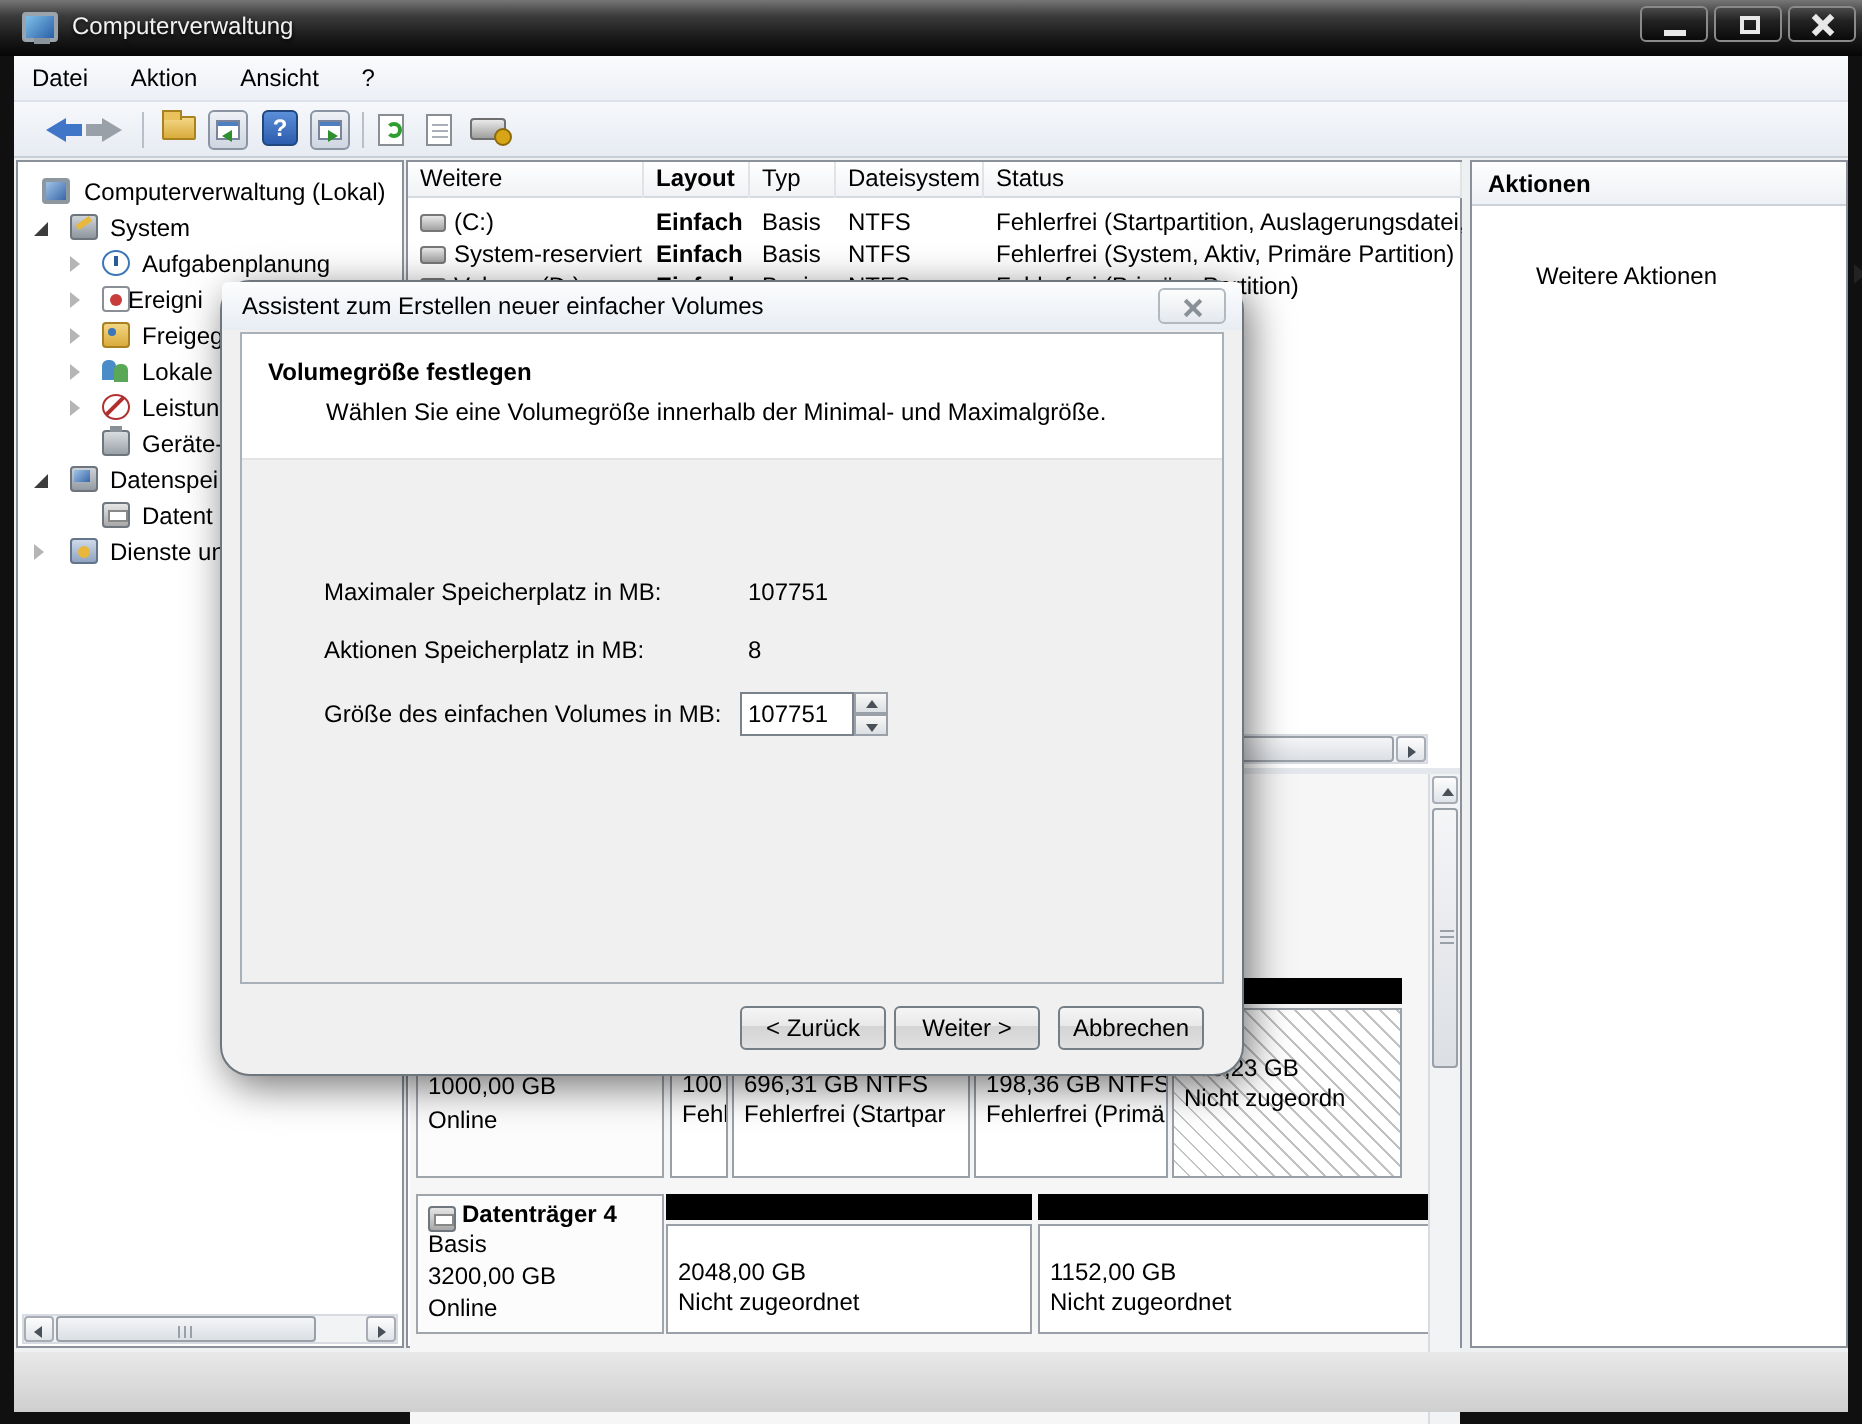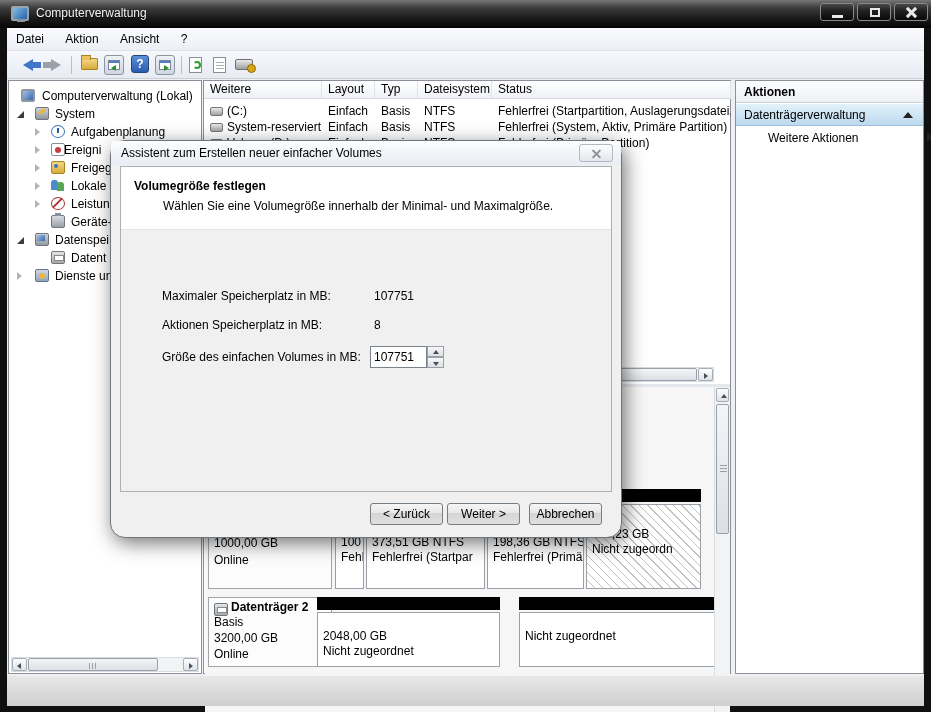--- a/index.html
+++ b/index.html
@@ -87,21 +87,21 @@
   .ti-storage:after { content:""; position:absolute; left:1px; top:1px; width:8px; height:6px; background:linear-gradient(135deg,#9fc4e8,#3a66a8); }
   .ti-diskmgmt { background:linear-gradient(#e6e6e6,#a8a8a8); border:1px solid #70767d; }
   .ti-diskmgmt:after { content:""; position:absolute; left:2px; top:3px; width:8px; height:4px; background:#fff; border:1px solid #888; }
   .ti-services { background:linear-gradient(#cfd9e8,#8fa4c0); border:1px solid #64748c; }
   .ti-services:after { content:""; position:absolute; left:3px; top:3px; width:6px; height:6px; background:#e8b73c; border-radius:50%; }
 
   
   .lv-header { position:absolute; left:0; top:0; width:527px; height:18px; display:flex;
     background:linear-gradient(#ffffff,#f0f2f5); border-bottom:1px solid #d5dae0; }
   .lv-hcell { height:18px; line-height:17px; padding-left:6px; border-right:1px solid #e0e4e9; }
-  .c-volume { width:118px; } .c-layout { width:53px; } .c-typ { width:43px; } .c-fs { width:74px; } .c-status { flex:1; }
+  .c-volume { width:118px; } .c-layout { width:53px;font-weight:bold; } .c-typ { width:43px; } .c-fs { width:74px; } .c-status { flex:1; }
   .lv-row { position:absolute; left:0; width:527px; height:16px; display:flex; line-height:16px; white-space:nowrap; overflow:hidden; }
   .lv-cell { padding-left:6px; overflow:hidden; }
   .vol-ico { display:inline-block; width:13px; height:9px; margin-right:4px; vertical-align:middle;
     background:linear-gradient(#e8e8e8,#a2a2a2); border:1px solid #777; border-radius:2px; }
 
   
   .sb-track-h { background:#f2f3f5; border:1px solid #d8dce2; }
   .sb-btn { position:absolute; background:linear-gradient(#fdfdfd,#dfe3e8); border:1px solid #a8adb5; border-radius:2px; }
   .sb-thumb { position:absolute; background:linear-gradient(#f4f5f7,#dcdfe4); border:1px solid #9aa0a8; border-radius:2px; }
   .tri-l { position:absolute; left:4px; top:4px; width:0; height:0; border-top:3px solid transparent; border-bottom:3px solid transparent; border-right:4px solid #4a5058; }
@@ -336,21 +336,21 @@
         <div class="part" style="left:130px;top:102px;width:29px;height:100px">
           <div class="part-bar primary"></div>
           <div class="part-body">
               <span class="pline" style="top:30px">100</span>
               <span class="pline" style="top:30px">Fehl</span>
             </div>
         </div>
         <div class="part" style="left:161px;top:102px;width:119px;height:100px">
           <div class="part-bar primary"></div>
           <div class="part-body">
-              <span class="pline" style="top:30px">373,51 GB NTFS</span>
+              <span class="pline" style="top:30px">696,31 GB NTFS</span>
               <span class="pline" style="top:30px">Fehlerfrei (Startpar</span>
             </div>
         </div>
         <div class="part" style="left:282px;top:102px;width:97px;height:100px">
           <div class="part-bar primary"></div>
           <div class="part-body">
               <span class="pline" style="top:30px">198,36 GB NTFS</span>
               <span class="pline" style="top:30px">Fehlerfrei (Primä</span>
             </div>
         </div>
@@ -358,60 +358,57 @@
           <div class="part-bar"></div>
           <div class="part-body hatched">
               <span class="pline" style="top:22px">105,23 GB</span>
               <span class="pline" style="top:22px">Nicht zugeordn</span>
             </div>
         </div>
       </div>
 
       <div>
         <div class="disk-label-box" style="left:3px;top:210px;width:124px;height:70px">
-          <span class="pline" style="top:2px;font-weight:bold;padding-left:22px">Datenträger 2</span>
+          <span class="pline" style="top:2px;font-weight:bold;padding-left:22px">Datenträger 4</span>
           <span class="ti ti-diskmgmt" style="left:5px;top:5px"></span>
           <span class="pline" style="top:2px">Basis</span>
           <span class="pline" style="top:3px">3200,00 GB</span>
           <span class="pline" style="top:4px">Online</span>
         </div>
-        <div class="part" style="left:112px;top:210px;width:183px;height:70px">
+        <div class="part" style="left:128px;top:210px;width:183px;height:70px">
           <div class="part-bar"></div>
           <div class="part-body">
               <span class="pline" style="top:16px">2048,00 GB</span>
               <span class="pline" style="top:16px">Nicht zugeordnet</span>
             </div>
         </div>
         <div class="part" style="left:314px;top:210px;width:196px;height:70px">
           <div class="part-bar"></div>
           <div class="part-body">
+              <span class="pline" style="top:16px">1152,00 GB</span>
               <span class="pline" style="top:16px">Nicht zugeordnet</span>
             </div>
         </div>
       </div>
 
       <div class="abs" style="right:0;top:0;width:16px;height:351px;background:#f2f3f5;border-left:1px solid #d8dce2">
         <div class="sb-btn" style="left:1px;top:1px;width:13px;height:14px">
             <span class="tri-u"></span>
           </div>
         <div class="sb-thumb" style="left:1px;top:17px;width:13px;height:130px">
             <span class="grip-v"></span>
           </div>
 
       </div>
     </div>
 
   </div>
 
   <div class="abs panel right-panel">
     <div class="act-header">Aktionen</div>
-    <div class="act-group">
-      <span>Datenträgerverwaltung</span>
-      <span class="act-tri-up"></span>
-    </div>
     <div class="act-item">
       <span>Weitere Aktionen</span>
       <span class="act-tri-r"></span>
     </div>
   </div>
 
   <div class="abs dialog">
     <div class="dlg-titlebar">
       <span class="dlg-title">Assistent zum Erstellen neuer einfacher Volumes</span>
       <div class="dlg-close">

